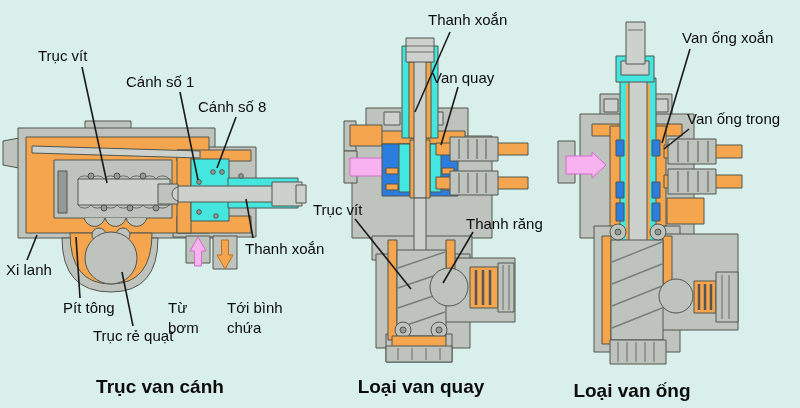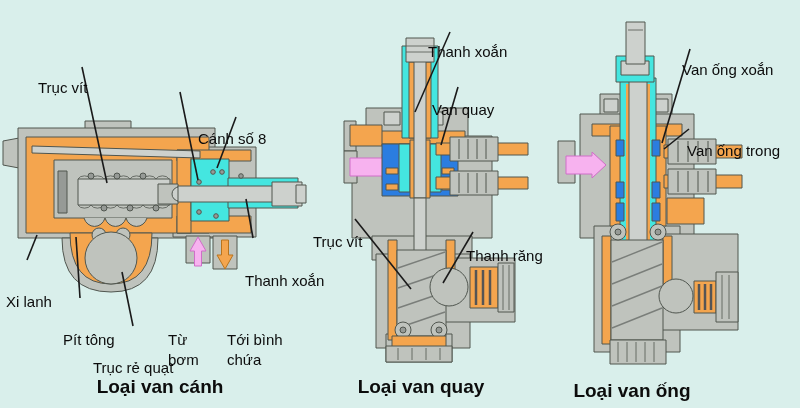--- a/index.html
+++ b/index.html
@@ -10,21 +10,20 @@
   html,body{margin:0;padding:0;}
   .stage{
     position:relative; width:800px; height:408px; overflow:hidden;
     background:var(--bg);
     font-family:"Liberation Sans", sans-serif;
   }
   .stage svg{position:absolute;left:0;top:0;}
   .lbl{
     position:absolute; font-size:15px; line-height:1.3; color:var(--ink);
     white-space:nowrap;
-    margin-top:32px;
   }
   .lbl.wrap{white-space:normal;}
   .caption{
     position:absolute; font-size:19px; font-weight:bold; color:var(--ink);
     text-align:center;
   }
   
   .s{stroke:var(--outline);stroke-width:1;stroke-linejoin:round;}
   .f-gray{fill:var(--gray);} .f-gray2{fill:var(--gray2);} .f-dark{fill:var(--dark);}
   .f-orange{fill:var(--orange);} .f-cyan{fill:var(--cyan);} .f-blue{fill:var(--blue);}
@@ -276,33 +275,34 @@
     <line class="leader" x1="450" y1="32" x2="415" y2="112"></line>
     <line class="leader" x1="458" y1="87" x2="441" y2="145"></line>
     <line class="leader" x1="355" y1="219" x2="411" y2="289"></line>
     <line class="leader" x1="473" y1="232" x2="443" y2="283"></line>
     <line class="leader" x1="690" y1="49" x2="662" y2="143"></line>
     <line class="leader" x1="689" y1="129" x2="664" y2="149"></line>
   </g>
 </svg>
 
 <div class="lbl" style="left:38px;top:46px">Trục vít</div>
+<div class="lbl" style="left:126px;top:72px">Cánh số 1</div>
 <div class="lbl" style="left:198px;top:97px">Cánh số 8</div>
 <div class="lbl" style="left:245px;top:239px">Thanh xoắn</div>
 <div class="lbl" style="left:6px;top:260px">Xi lanh</div>
 <div class="lbl" style="left:63px;top:298px">Pít tông</div>
 <div class="lbl wrap" style="left:168px;top:298px;width:42px">Từ bơm</div>
 <div class="lbl" style="left:93px;top:326px">Trục rẻ quạt</div>
 <div class="lbl wrap" style="left:227px;top:298px;width:86px">Tới bình chứa</div>
 
 <div class="lbl" style="left:428px;top:10px">Thanh xoắn</div>
 <div class="lbl" style="left:432px;top:68px">Van quay</div>
 <div class="lbl" style="left:313px;top:200px">Trục vít</div>
 <div class="lbl" style="left:466px;top:214px">Thanh răng</div>
 
 <div class="lbl" style="left:682px;top:28px">Van ống xoắn</div>
 <div class="lbl" style="left:687px;top:109px">Van ống trong</div>
 
-<div class="caption" style="left:60px;top:376px;width:200px">Loại van cánh</div>
+<div class="caption" style="left:60px;top:376px;width:200px">Trục van cánh</div>
 <div class="caption" style="left:321px;top:376px;width:200px">Loại van quay</div>
 <div class="caption" style="left:532px;top:380px;width:200px">Loại van ống</div>
 
 </div>
 
 </body></html>

